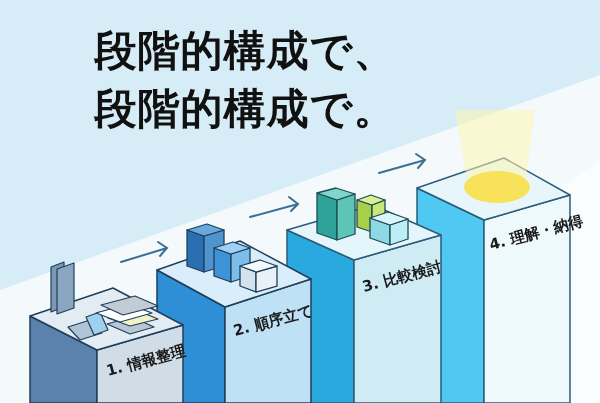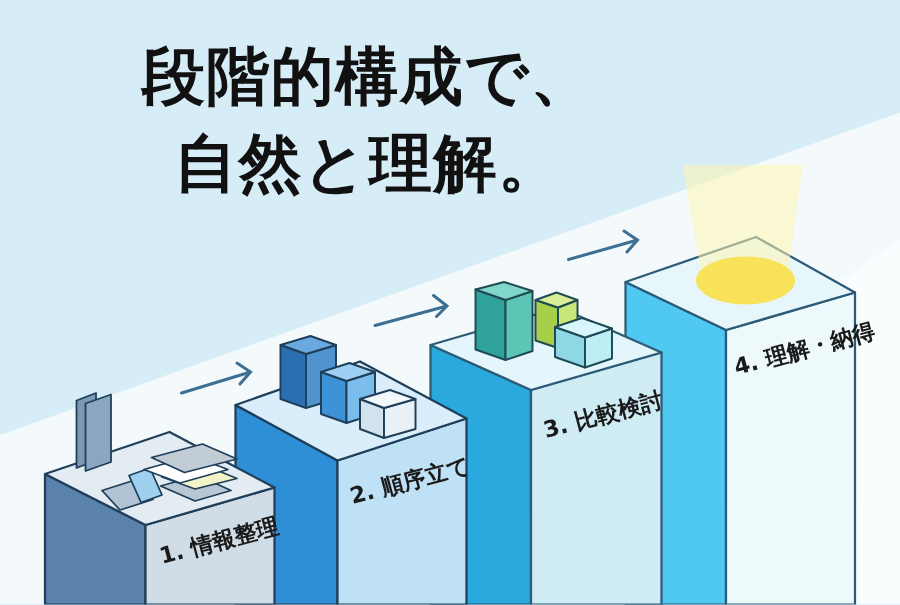--- a/index.html
+++ b/index.html
@@ -100,13 +100,13 @@
   </g>
   <g transform="translate(364,292) rotate(-15)">
     <text class="lbl" font-size="15" x="0" y="0">3. 比較検討</text>
   </g>
   <g transform="translate(491,250) rotate(-15)">
     <text class="lbl" font-size="15" x="0" y="0">4. 理解・納得</text>
   </g>
 </svg>
 
 <div class="title t1">段階的構成で、</div>
-<div class="title t2">自然と理解。</div>
+<div class="title t2">段階的構成で。</div>
 
 </body></html>

